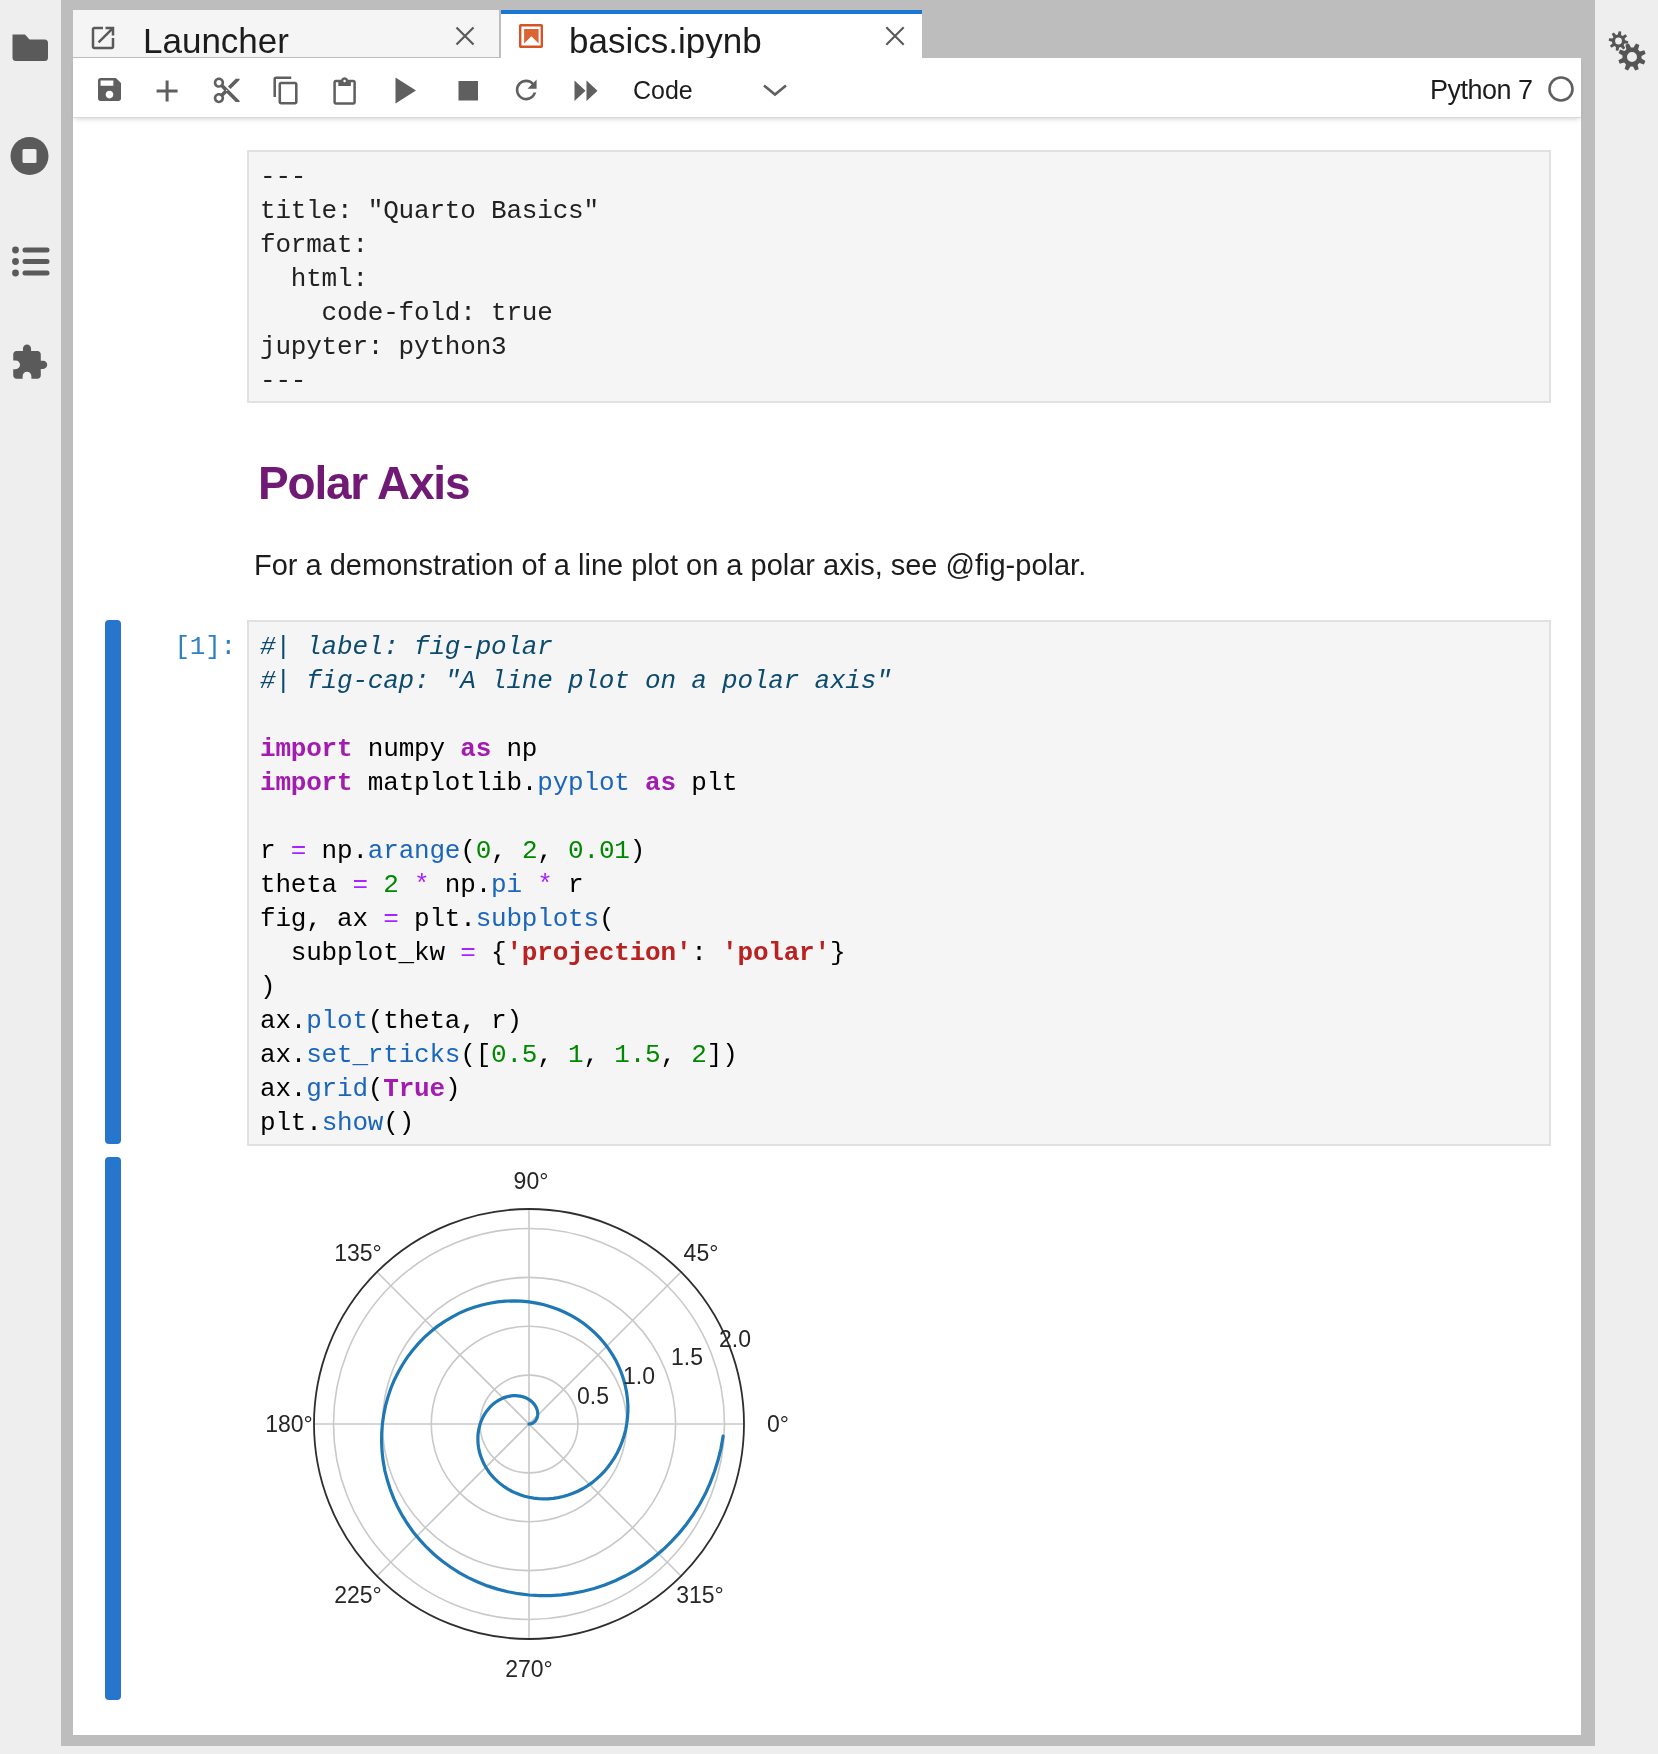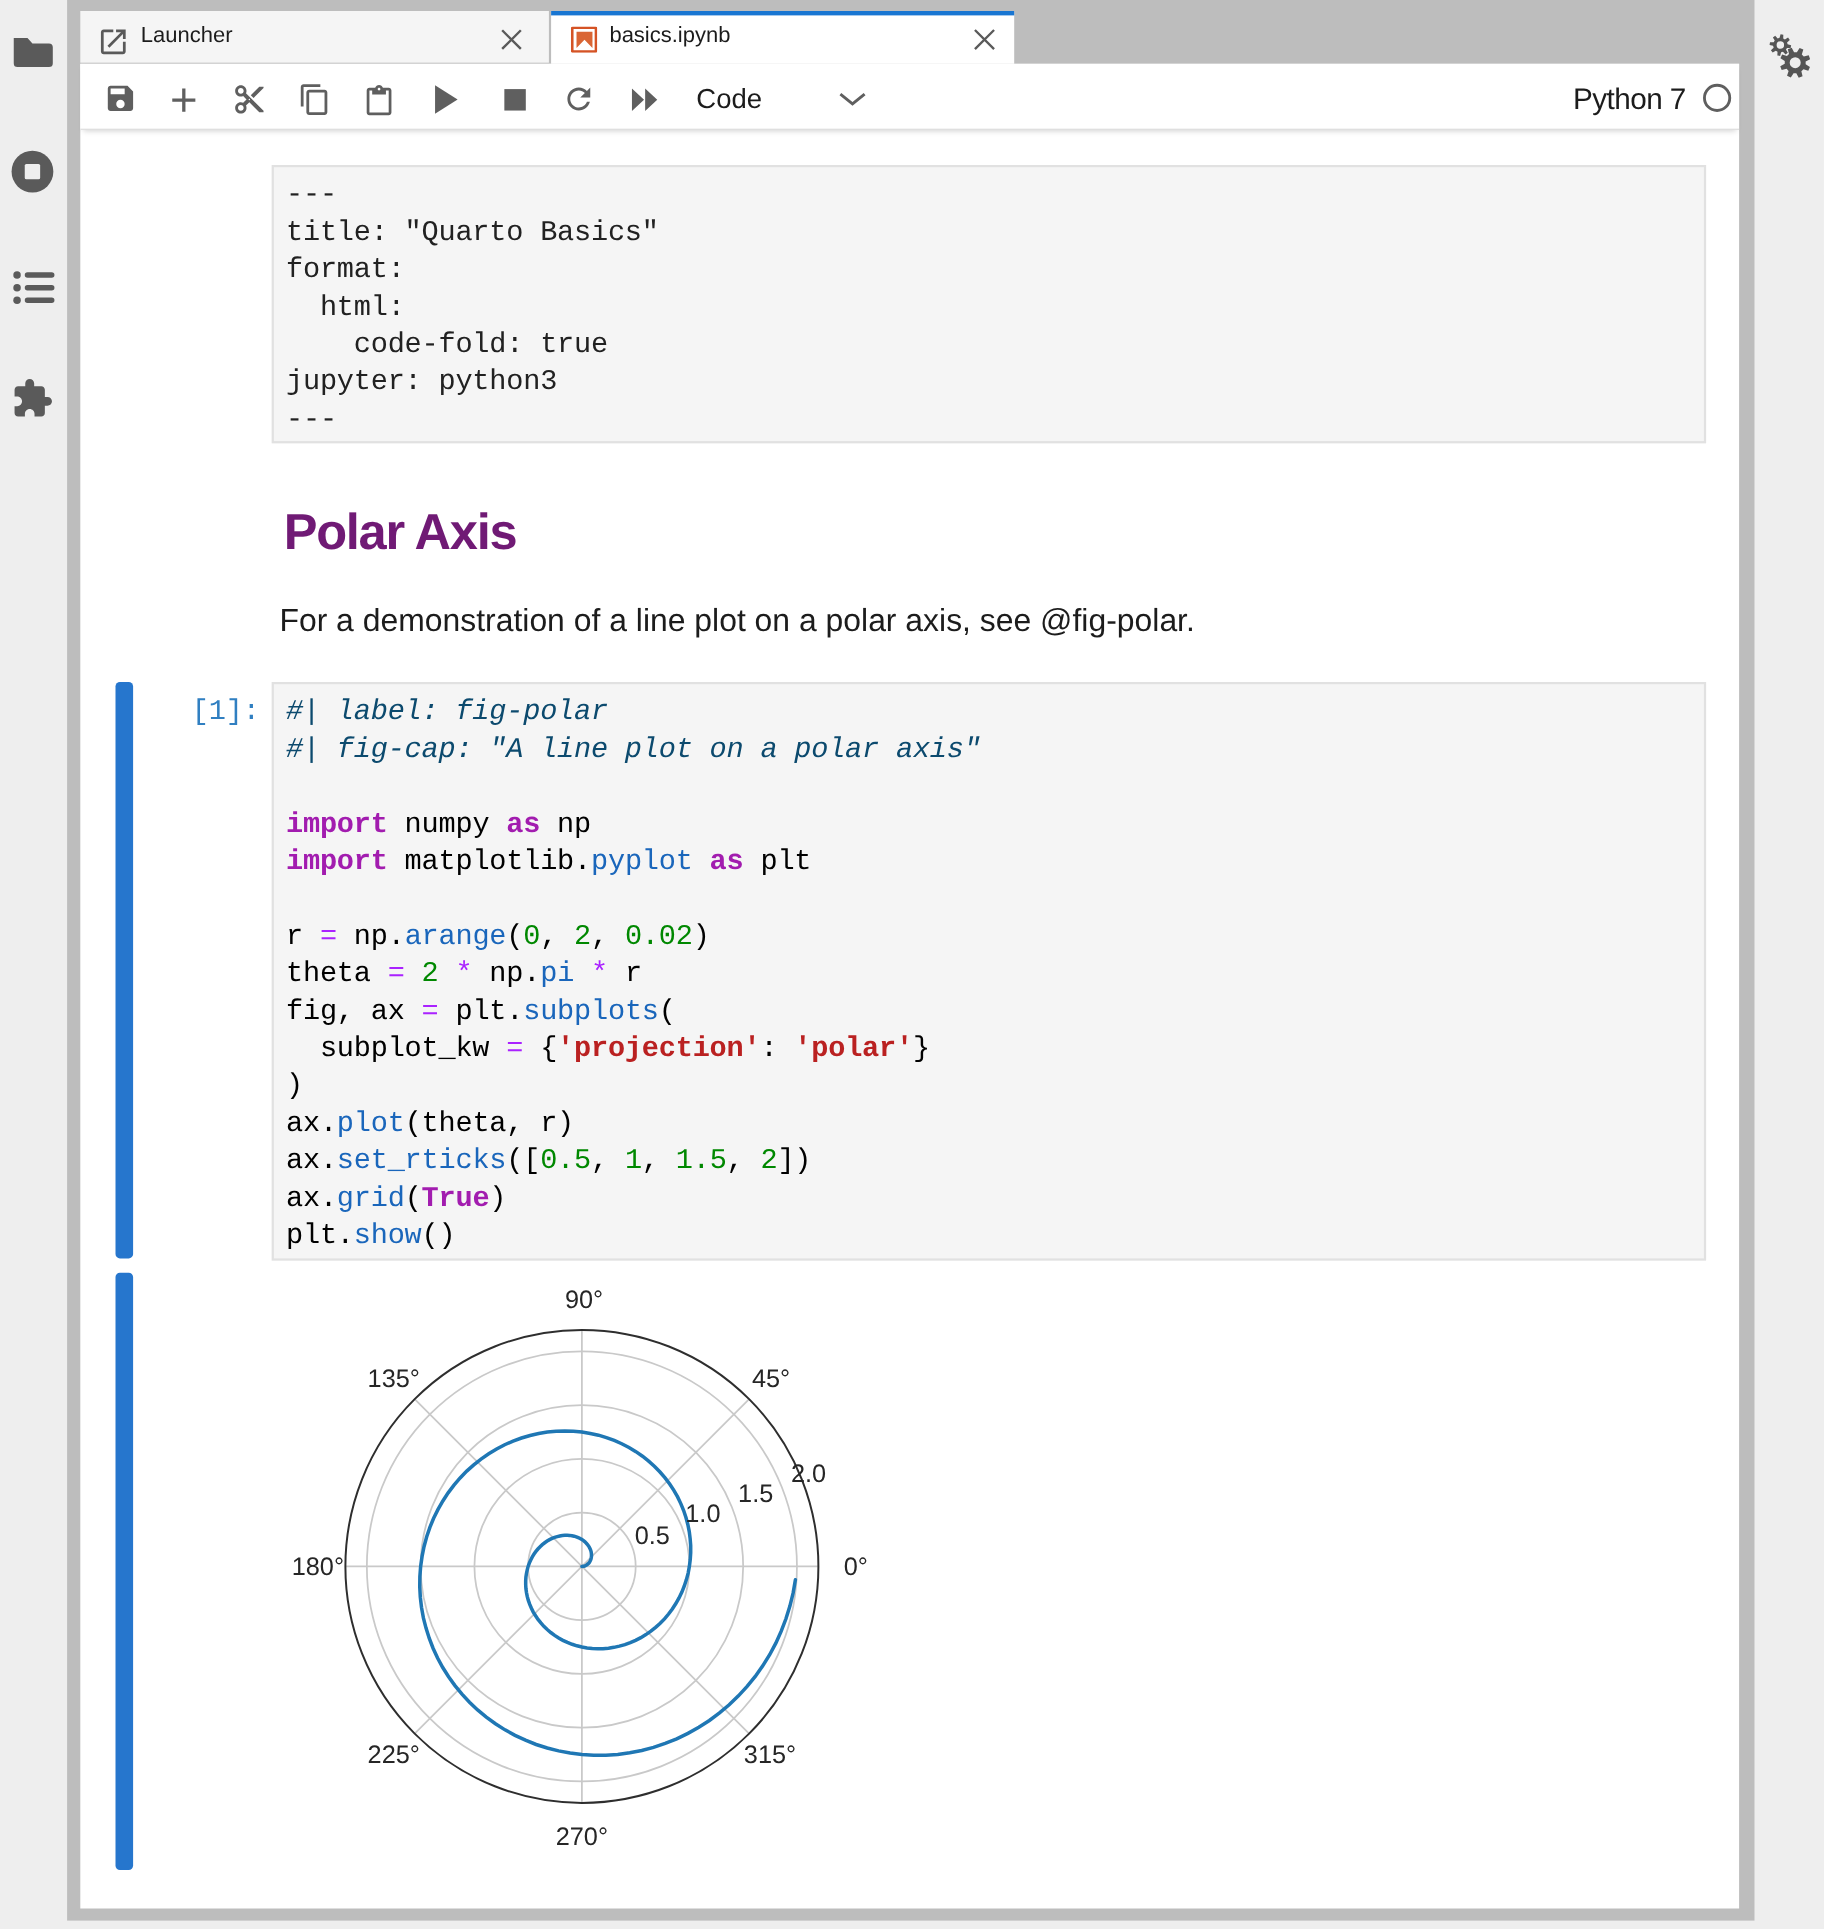--- a/index.html
+++ b/index.html
@@ -2,21 +2,21 @@
 <html><head>
 <meta charset="utf-8">
 <style>
   * { margin:0; padding:0; box-sizing:border-box; }
   html,body { width:1658px; height:1754px; background:#eeeeee; font-family:"Liberation Sans",sans-serif; }
   .abs { position:absolute; }
   #frame { left:61px; top:0; width:1534px; height:1746px; background:#bdbdbd; }
   #main { left:73px; top:58px; width:1508px; height:1677px; background:#ffffff; }
   #tabL { left:73px; top:10px; width:426px; height:47px; background:#f5f5f5; }
   #tabA { left:501px; top:10px; width:421px; height:48px; background:#ffffff; border-top:4px solid #1976d2; }
-  .tabtxt { font-size:20px; color:#1c1c1c; }
+  .tabtxt { font-size:35px; color:#1c1c1c;margin-left:15px; }
   #toolbar { left:73px; top:58px; width:1508px; height:60px; background:#fff; border-bottom:1px solid #d9d9d9; box-shadow:0 3px 5px -2px rgba(0,0,0,0.18); }
   .mono { font-family:"Liberation Mono",monospace; font-size:26px; letter-spacing:-0.2px; line-height:34px; white-space:pre; }
   .cellbox { background:#f5f5f5; border:2px solid #e1e1e1; }
   .collapser { width:16px; background:#2676cd; border-radius:4px; }
   .kw { color:#a21caf; font-weight:bold; }
   .num { color:#008800; }
   .op { color:#AA22FF; }
   .str { color:#BA2121;font-weight:bold; }
   .prop { color:#1a66bb; }
   .com { color:#0c4a6e; font-style:italic; }
@@ -113,21 +113,21 @@
 
 <div class="abs cellbox" style="left:247px;top:620px;width:1304px;height:526px;"></div>
 <div class="abs collapser" style="left:105px;top:620px;height:524px;"></div>
 <div class="abs mono" style="left:55px;top:630px;width:181px;text-align:right;color:#307fc1;">[1]:</div>
 <div class="abs mono" style="left:260px;top:630px;color:#000;"><span class="com">#| label: fig-polar</span>
 <span class="com">#| fig-cap: "A line plot on a polar axis"</span>
 
 <span class="kw">import</span> numpy <span class="kw">as</span> np
 <span class="kw">import</span> matplotlib.<span class="prop">pyplot</span> <span class="kw">as</span> plt
 
-r <span class="op">=</span> np.<span class="prop">arange</span>(<span class="num">0</span>, <span class="num">2</span>, <span class="num">0.02</span>)
+r <span class="op">=</span> np.<span class="prop">arange</span>(<span class="num">0</span>, <span class="num">2</span>, <span class="num">0.01</span>)
 theta <span class="op">=</span> <span class="num">2</span> <span class="op">*</span> np.<span class="prop">pi</span> <span class="op">*</span> r
 fig, ax <span class="op">=</span> plt.<span class="prop">subplots</span>(
   subplot_kw <span class="op">=</span> {<span class="str">'projection'</span>: <span class="str">'polar'</span>}
 )
 ax.<span class="prop">plot</span>(theta, r)
 ax.<span class="prop">set_rticks</span>([<span class="num">0.5</span>, <span class="num">1</span>, <span class="num">1.5</span>, <span class="num">2</span>])
 ax.<span class="prop">grid</span>(<span class="kw">True</span>)
 plt.<span class="prop">show</span>()</div>
 
 <div class="abs collapser" style="left:105px;top:1157px;height:543px;"></div>

